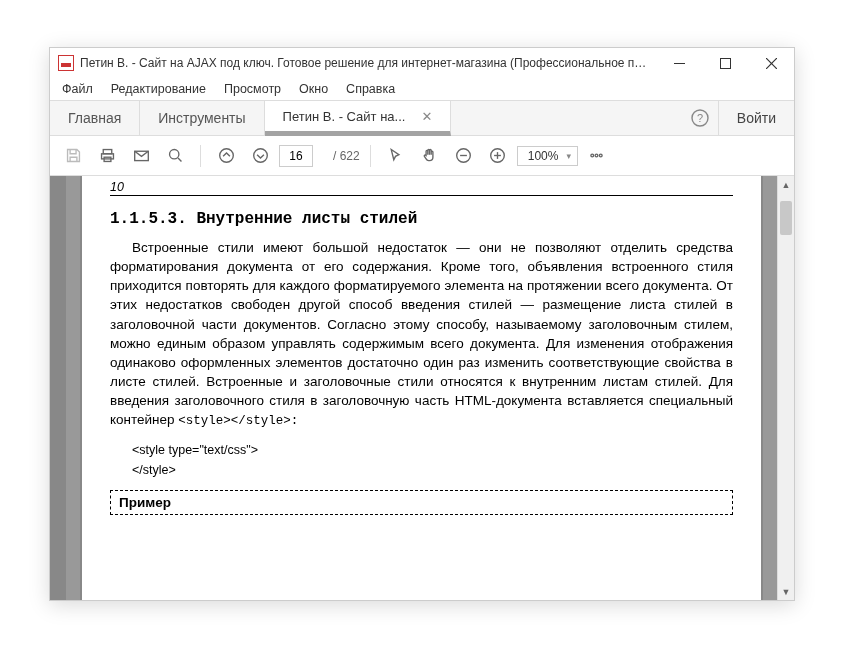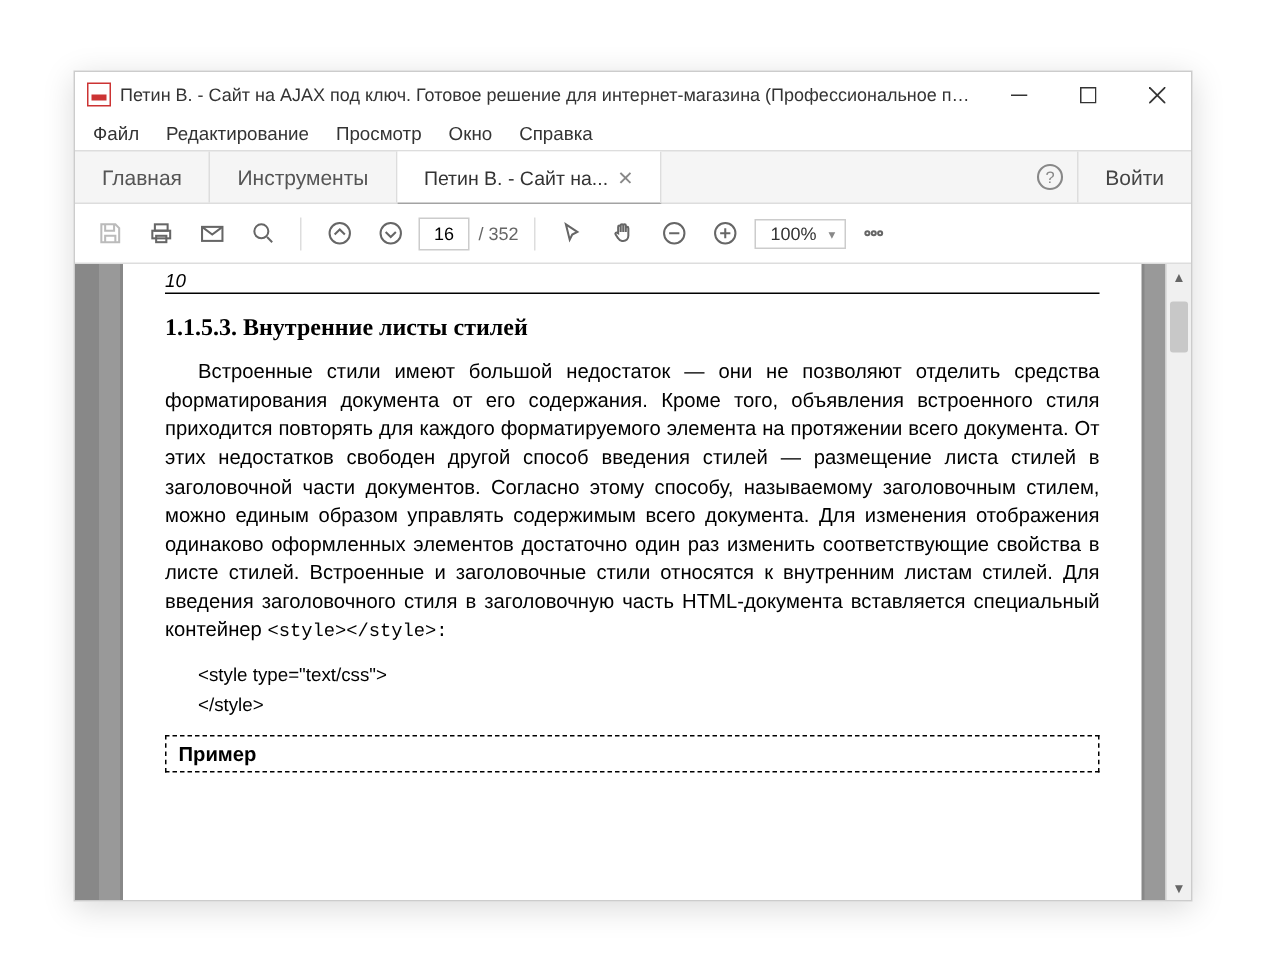--- a/index.html
+++ b/index.html
@@ -9,39 +9,39 @@
 .titlebar .pdf-ico { width: 16px; height: 16px; margin-right: 6px; background: linear-gradient(#fff,#fff); border: 1px solid #c33; position: relative; }
 .titlebar .pdf-ico::before { content:""; position:absolute; left:2px; top:7px; width:10px; height:4px; background:#c33; }
 .titlebar .title { flex: 1; font-size: 12px; color: #333; white-space: nowrap; overflow: hidden; text-overflow: ellipsis; padding-right: 8px; }
 .win-btns { display: flex; }
 .win-btn { width: 46px; height: 30px; display: flex; align-items: center; justify-content: center; color: #333; cursor: pointer; }
 .win-btn svg { width: 11px; height: 11px; }
 .menubar { height: 22px; display: flex; align-items: center; padding: 0 4px; gap: 2px; font-size: 12.5px; color: #333; }
 .menubar .m { padding: 2px 8px; cursor: pointer; }
 .tabbar { height: 36px; display: flex; align-items: stretch; background: #f5f5f5; border-top: 1px solid #ddd; border-bottom: 1px solid #ddd; }
 .tabbar .tab { padding: 0 18px; display: flex; align-items: center; font-size: 14px; color: #555; cursor: pointer; border-right: 1px solid #ddd; }
-.tabbar .tab.doc { background: #fff; border-bottom: 1px solid #a3a3a3; margin-bottom: -1px; font-size: 13px; color: #333; gap: 6px; }
+.tabbar .tab.doc { background: #fff; border-bottom: 5px solid #a3a3a3; margin-bottom: -1px; font-size: 13px; color: #333; gap: 16px; }
 .tabbar .tab.doc .x { color: #888; cursor: pointer; font-size: 13px; }
 .tabbar .spacer { flex: 1; }
 .tabbar .help { width: 36px; display:flex; align-items:center; justify-content:center; color: #666; cursor: pointer; }
 .tabbar .login { padding: 0 18px; display: flex; align-items: center; font-size: 14px; color: #444; cursor: pointer; border-left: 1px solid #ddd; }
 .toolbar { height: 40px; display: flex; align-items: center; padding: 0 8px; gap: 4px; border-bottom: 1px solid #ddd; }
 .tb { width: 30px; height: 30px; display: flex; align-items: center; justify-content: center; color: #555; cursor: pointer; border-radius: 3px; }
 .tb svg { width: 17px; height: 17px; stroke: #666; fill: none; stroke-width: 1.6; }
 .tb.dis svg { stroke: #bbb; }
 .sep { width: 1px; height: 22px; background: #ddd; margin: 0 6px; }
-.pagebox { display: flex; align-items: center; gap: 6px; font-size: 12px; color: #666; }
+.pagebox { display: flex; align-items: center; gap: 20px; font-size: 12px; color: #666; }
 .pagebox input { width: 34px; height: 22px; text-align: center; border: 1px solid #ccc; font-size: 12px; }
 .zoombox { display: flex; align-items: center; height: 20px; border: 1px solid #ccc; padding: 0 6px 0 10px; font-size: 12px; color: #333; gap: 8px; cursor: pointer; }
 .zoombox .chev { color: #888; font-size: 9px; }
 .content { flex: 1; display: flex; background: #888; overflow: hidden; padding-left: 16px; }
 .gutter { width: 14px; background: #999; }
 .page { flex: 1; background: #fff; margin: 0 2px; padding: 0 28px 8px 28px; overflow: hidden; font-family: Georgia, "Times New Roman", serif; color: #000; }
 .runhead { display: flex; justify-content: space-between; font-style: italic; font-size: 12.5px; padding: 4px 0 1px; border-bottom: 1px solid #000; margin-bottom: 14px; }
-.page h3 { font-size: 16px; font-weight: bold; font-style: normal; margin-bottom: 10px; font-family: Liberation Serif, serif; }
+.page h3 { font-size: 16px; font-weight: bold; font-style: normal; margin-bottom: 10px; font-family: Liberation Mono, monospace; }
 .page p { font-size: 13.5px; line-height: 1.42; text-align: justify; text-indent: 22px; margin-bottom: 10px; }
 .page .code { font-family: "Courier New", monospace; font-size: 12.5px; line-height: 1.55; margin-left: 22px; margin-bottom: 10px; }
 .page .example { border: 1.5px dashed #000; padding: 4px 8px; font-weight: bold; font-family: Arial, sans-serif; font-size: 13.5px; }
 .page code { font-family: "Courier New", monospace; font-size: 12.5px; }
 .scrollbar { width: 17px; background: #f0f0f0; display: flex; flex-direction: column; border-left: 1px solid #ddd; }
 .sb-btn { height: 17px; display: flex; align-items: center; justify-content: center; color: #666; cursor: pointer; font-size: 9px; }
 .sb-track { flex: 1; position: relative; }
 .sb-thumb { position: absolute; left: 2px; right: 2px; top: 8px; height: 34px; background: #c8c8c8; border-radius: 2px; cursor: pointer; }
 </style>
 </head>
@@ -129,21 +129,21 @@
         </svg>
       </div>
     <div class="tb">
         <svg viewBox="0 0 20 20">
           <circle cx="10" cy="10" r="8"></circle>
           <path d="M6 9l4 4 4-4"></path>
         </svg>
       </div>
     <div class="pagebox">
       <input value="16" style="">
-      <span>/  352</span>
+      <span>/  622</span>
     </div>
     <div class="sep"></div>
     <div class="tb">
         <svg viewBox="0 0 20 20" fill="#4a8" stroke="none">
           <path d="M5 3l3 12 2-4 4-2z"></path>
         </svg>
       </div>
     <div class="tb">
         <svg viewBox="0 0 20 20">
           <path d="M6 10V5a1 1 0 012 0v4V4a1 1 0 012 0v5V4a1 1 0 012 0v5V6a1 1 0 012 0v6a4 4 0 01-4 4H9a4 4 0 01-3-2l-2-3a1 1 0 011.5-1.3z"></path>

